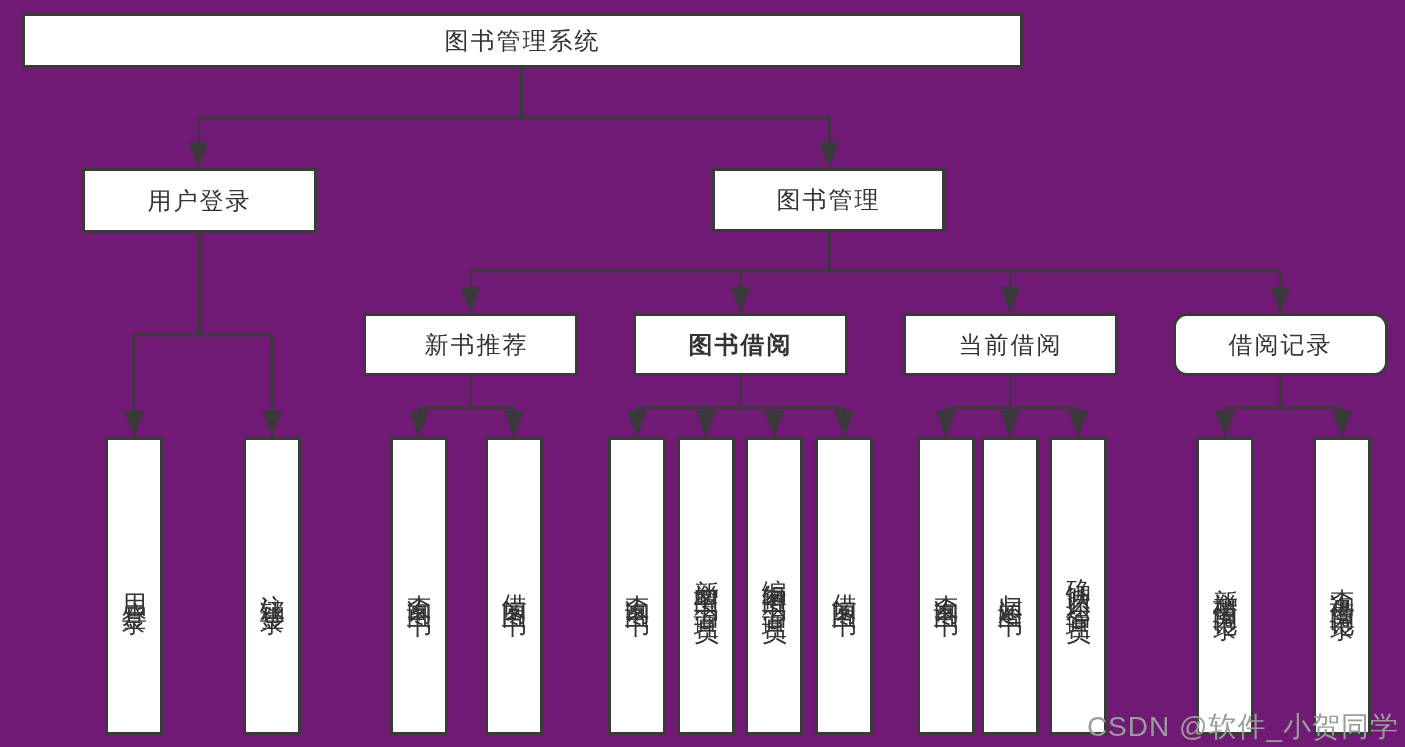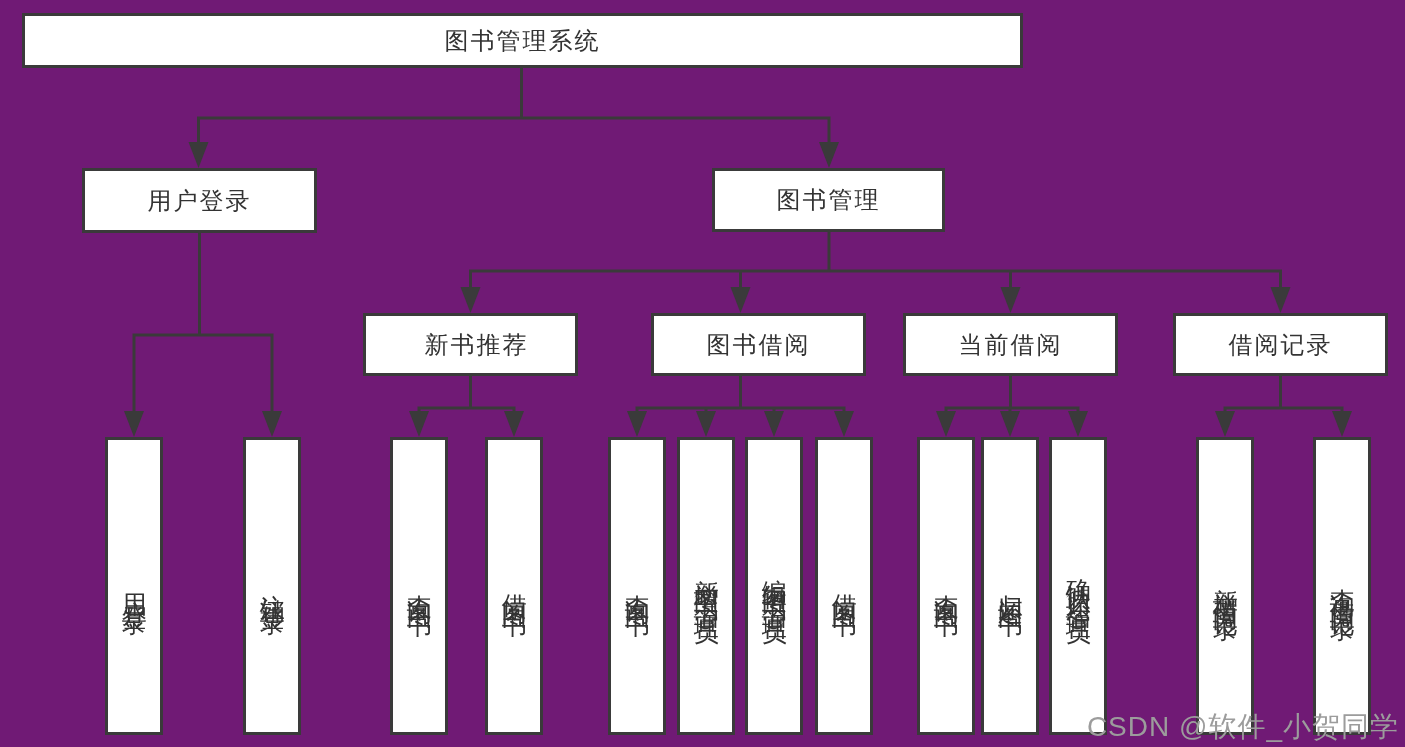--- a/index.html
+++ b/index.html
@@ -17,23 +17,23 @@
   .v-label{
     writing-mode:vertical-rl;text-orientation:mixed;
     font-size:25px;letter-spacing:6px;line-height:1.1;white-space:nowrap;
   }
   
   .n-root{left:22px;top:13px;width:1001px;height:55px;}
   .n-user-login{left:82px;top:168px;width:235px;height:65px;}
   .n-book-mgmt{left:712px;top:168px;width:233px;height:64px;}
   .n-l3{top:313px;width:215px;height:63px;}
   .n-new-book{left:363px;padding-left:12px;}
-  .n-book-borrow{left:651px;}
+  .n-book-borrow{left:633px;font-weight:bold;}
   .n-current-borrow{left:903px;}
-  .n-borrow-records{left:1173px;}
+  .n-borrow-records{left:1173px;border-radius:14px;}
   .n-leaf{top:437px;width:58px;height:298px;}
   .x105{left:105px;} .x243{left:243px;}
   .x390{left:390px;} .x485{left:485px;}
   .x608{left:608px;} .x677{left:677px;} .x745{left:745px;} .x815{left:815px;}
   .x917{left:917px;} .x981{left:981px;} .x1049{left:1049px;}
   .x1196{left:1196px;} .x1313{left:1313px;}
   .watermark{
     position:absolute;right:6px;bottom:1px;z-index:3;
     font-size:28px;color:#9c9c9c;letter-spacing:1px;white-space:nowrap;
   }

